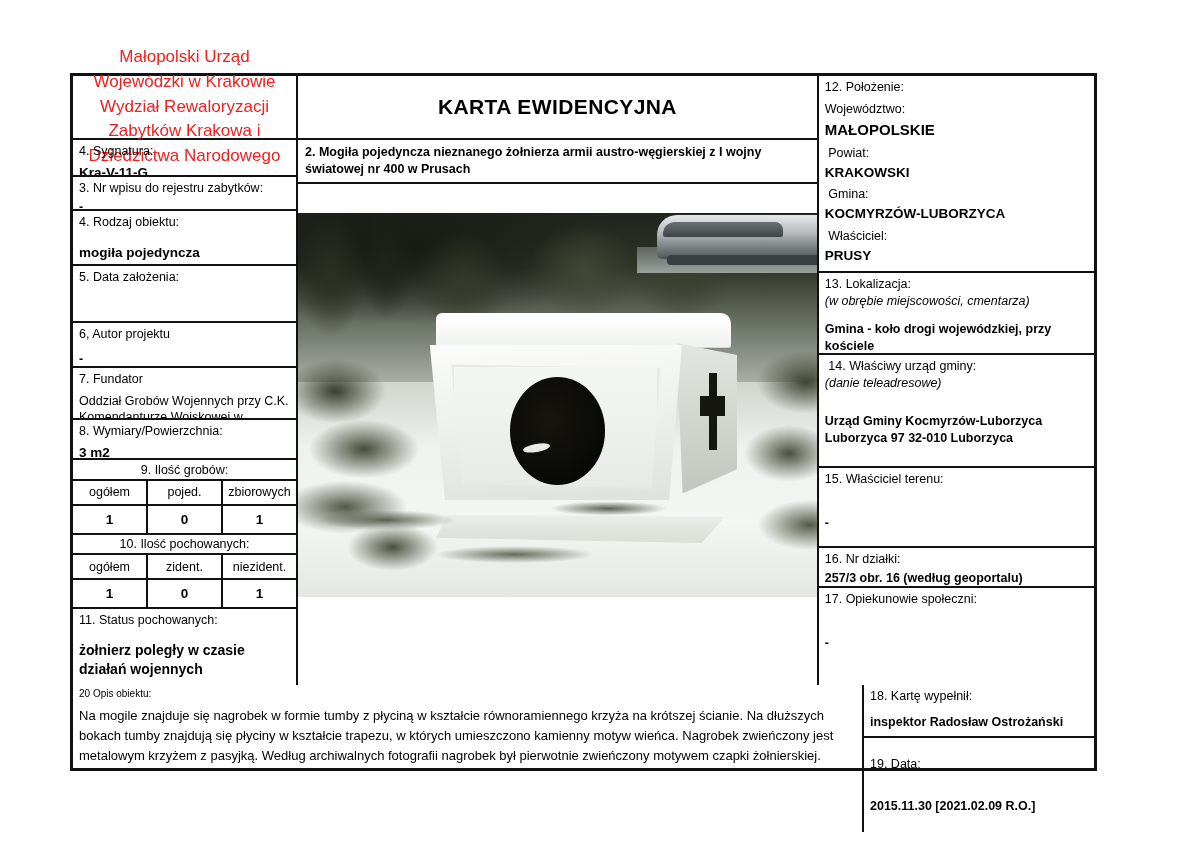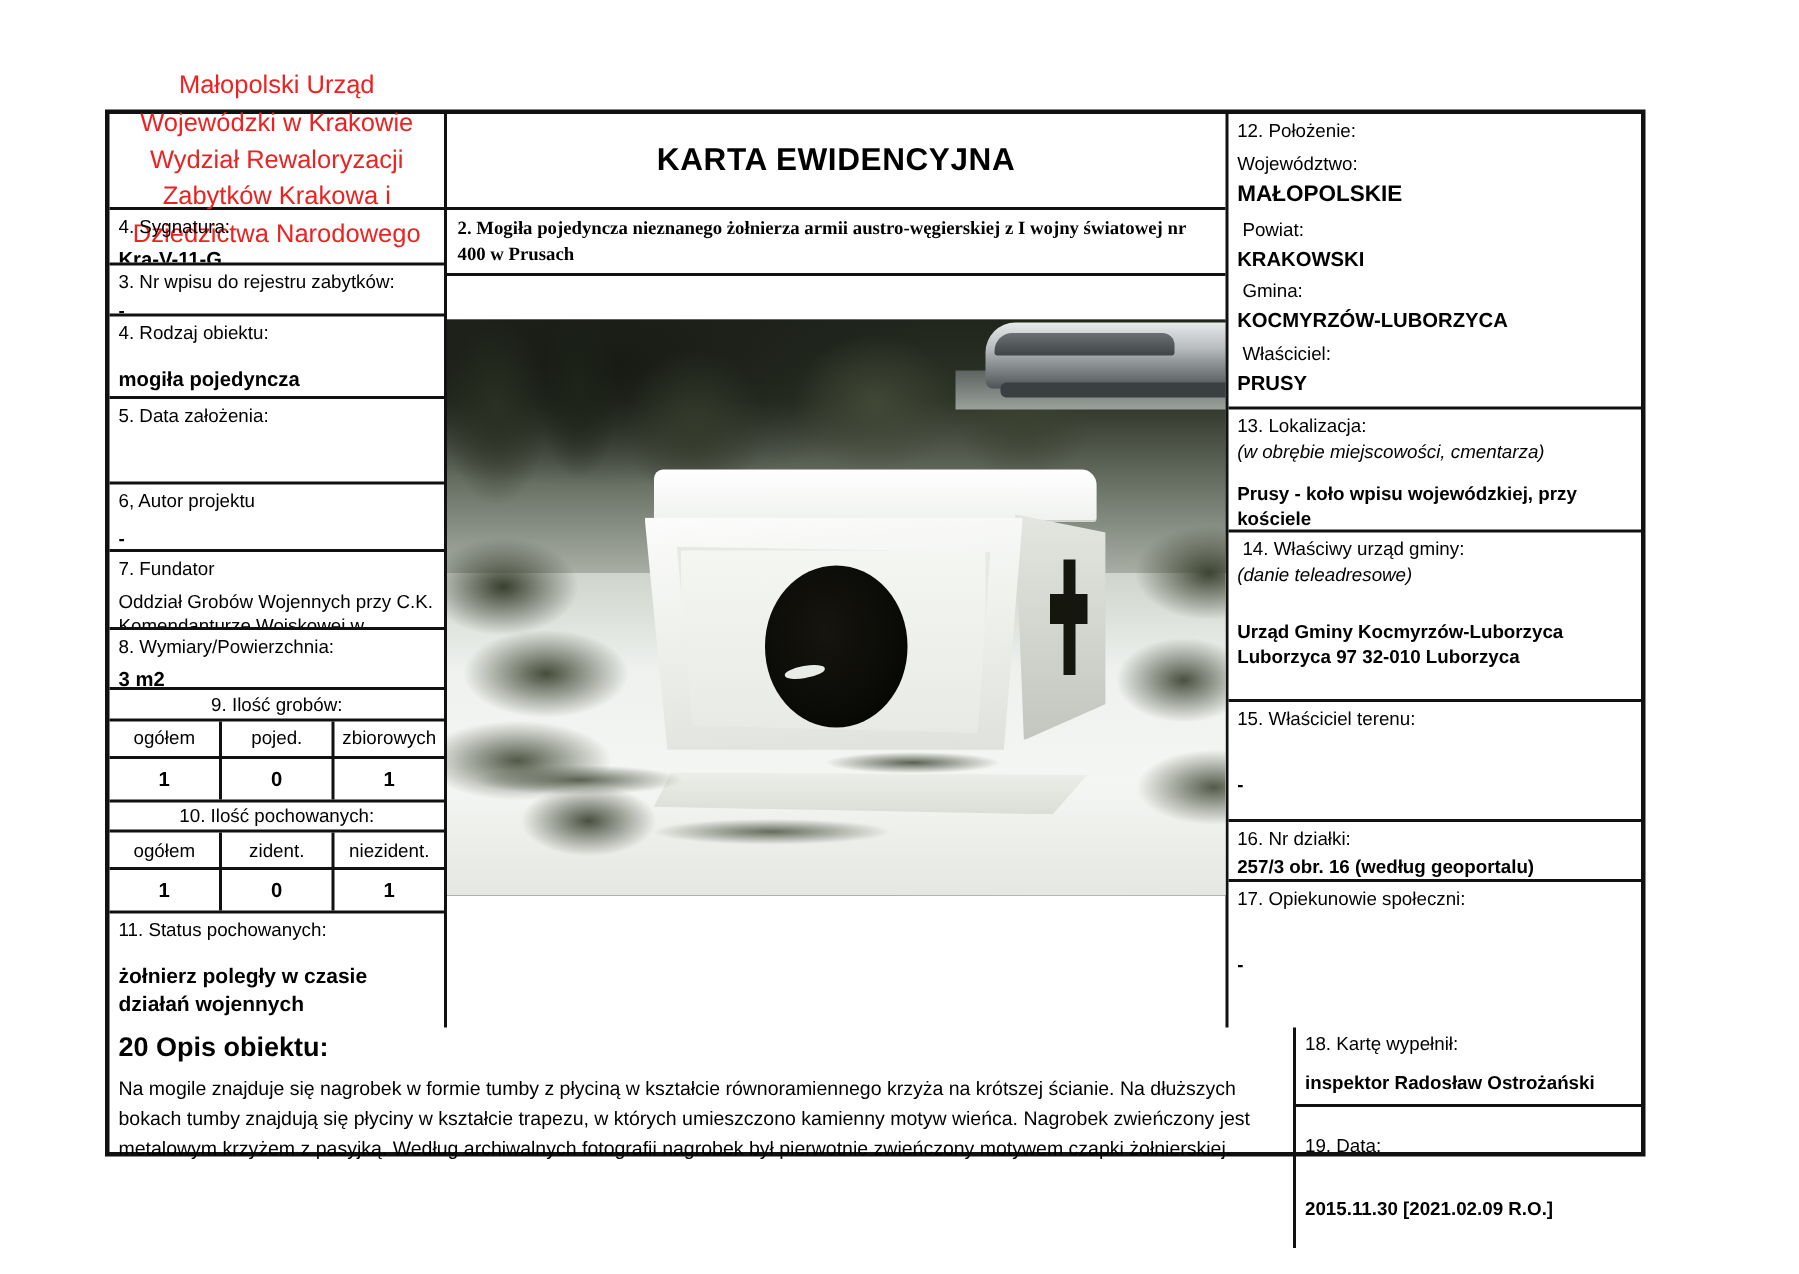--- a/index.html
+++ b/index.html
@@ -165,21 +165,20 @@
   }
   .tbl-cell:last-child { border-right: none; }
   .tbl-row.data .tbl-cell { font-weight: bold; font-size: 13.5px; }
 
   
   .mid-title-row {
     height: 44px;
     box-sizing: border-box;
     border-bottom: 2px solid #111;
     padding: 4px 7px;
-    font-family: Liberation Serif, serif;
   }
   .mid-title-row .lbl { font-size: 12.5px; font-weight: bold; line-height: 1.35; }
   .photo-cell {
     flex: 1 1 auto;
     box-sizing: border-box;
     position: relative;
     overflow: hidden;
     padding: 29px 0 0 0;
   }
   .photo {
@@ -320,21 +319,21 @@
     display: flex;
     flex-direction: row;
     box-sizing: border-box;
   }
   .desc-cell {
     width: 791px;
     box-sizing: border-box;
     border-right: 2px solid #111;
     padding: 3px 6px;
   }
-  .desc-label { font-size: 18px; font-weight: bold; }
+  .desc-label { font-size: 10px; }
   .desc-body {
     font-size: 13px;
     line-height: 1.52;
     margin-top: 7px;
   }
   .right-bottom {
     flex: 1 1 auto;
     display: flex;
     flex-direction: column;
   }
@@ -478,21 +477,21 @@
         <div class="val" style="margin-top:3px;">KRAKOWSKI</div>
         <div class="lbl" style="margin-top:5px;"> Gmina:</div>
         <div class="val" style="margin-top:3px;">KOCMYRZÓW-LUBORZYCA</div>
         <div class="lbl" style="margin-top:5px;"> Właściciel:</div>
         <div class="val" style="margin-top:3px;">PRUSY</div>
       </div>
 
       <div class="cell" style="height:82px;">
         <div class="lbl">13. Lokalizacja:</div>
         <div class="ital">(w obrębie miejscowości, cmentarza)</div>
-        <div class="val sm" style="margin-top:12px;">Prusy - koło wpisu wojewódzkiej, przy kościele</div>
+        <div class="val sm" style="margin-top:12px;">Gmina - koło drogi wojewódzkiej, przy kościele</div>
       </div>
 
       <div class="cell" style="height:113px;">
         <div class="lbl"> 14. Właściwy urząd gminy:</div>
         <div class="ital">(danie teleadresowe)</div>
         <div class="val sm" style="margin-top:22px;">Urząd Gminy Kocmyrzów-Luborzyca
 Luborzyca 97 32-010 Luborzyca</div>
       </div>
 
       <div class="cell" style="height:80px;">

